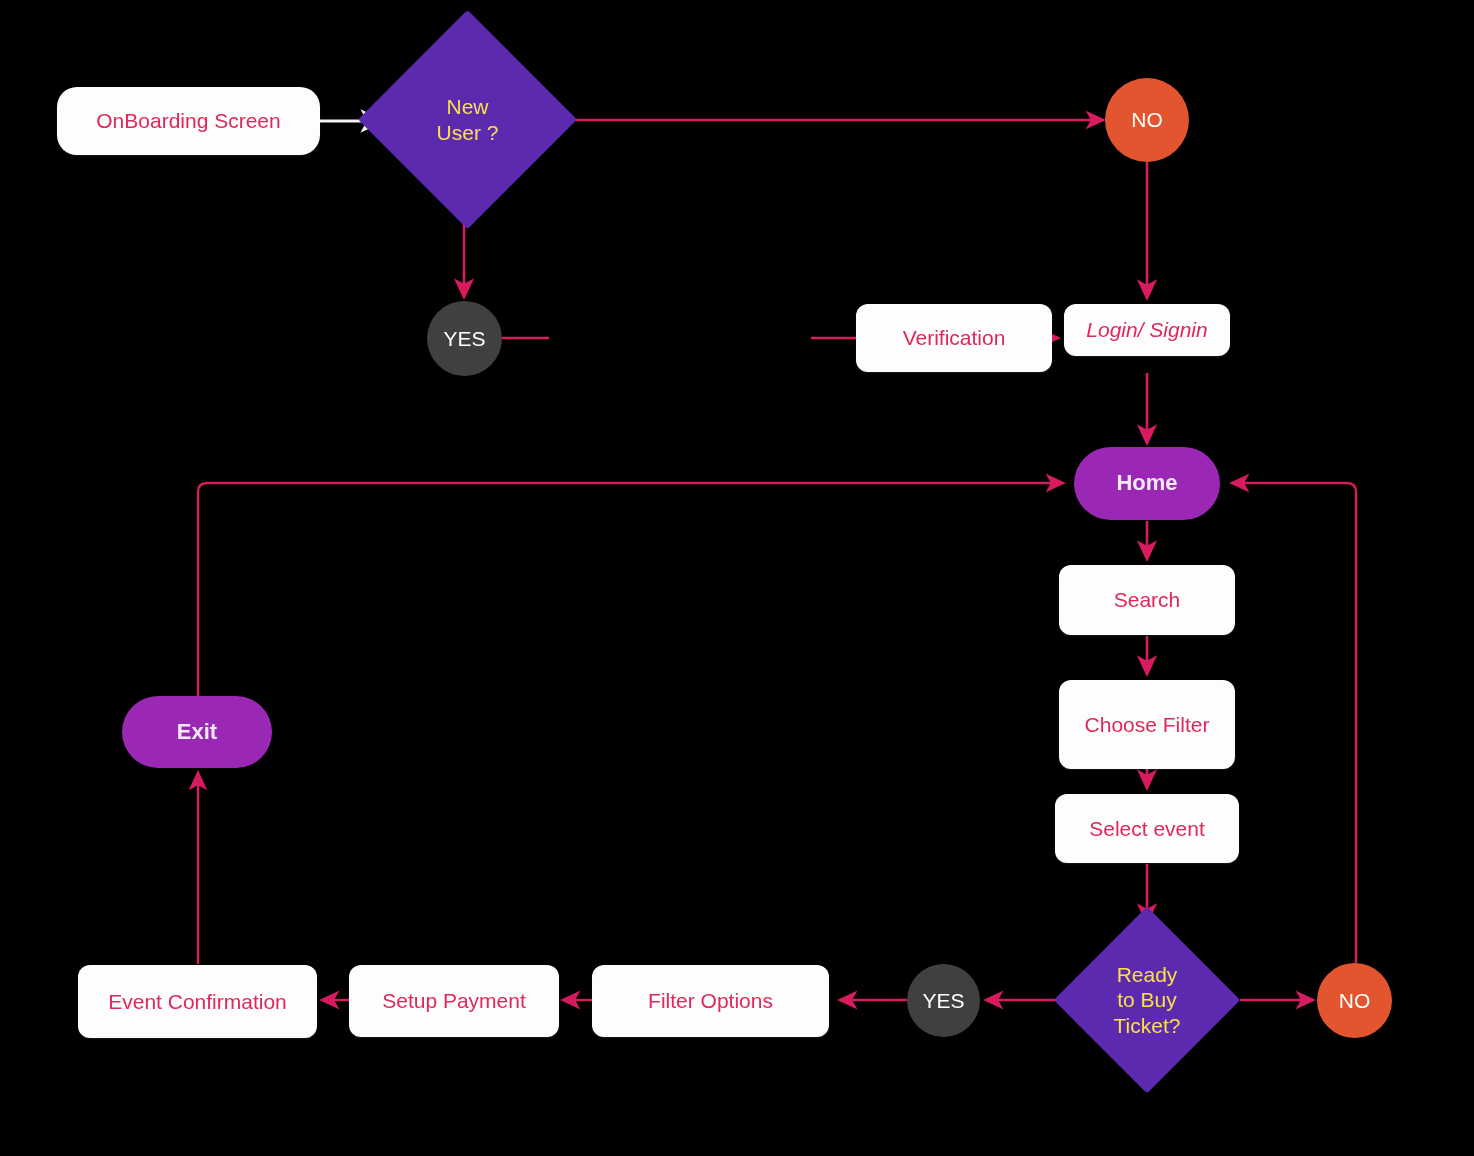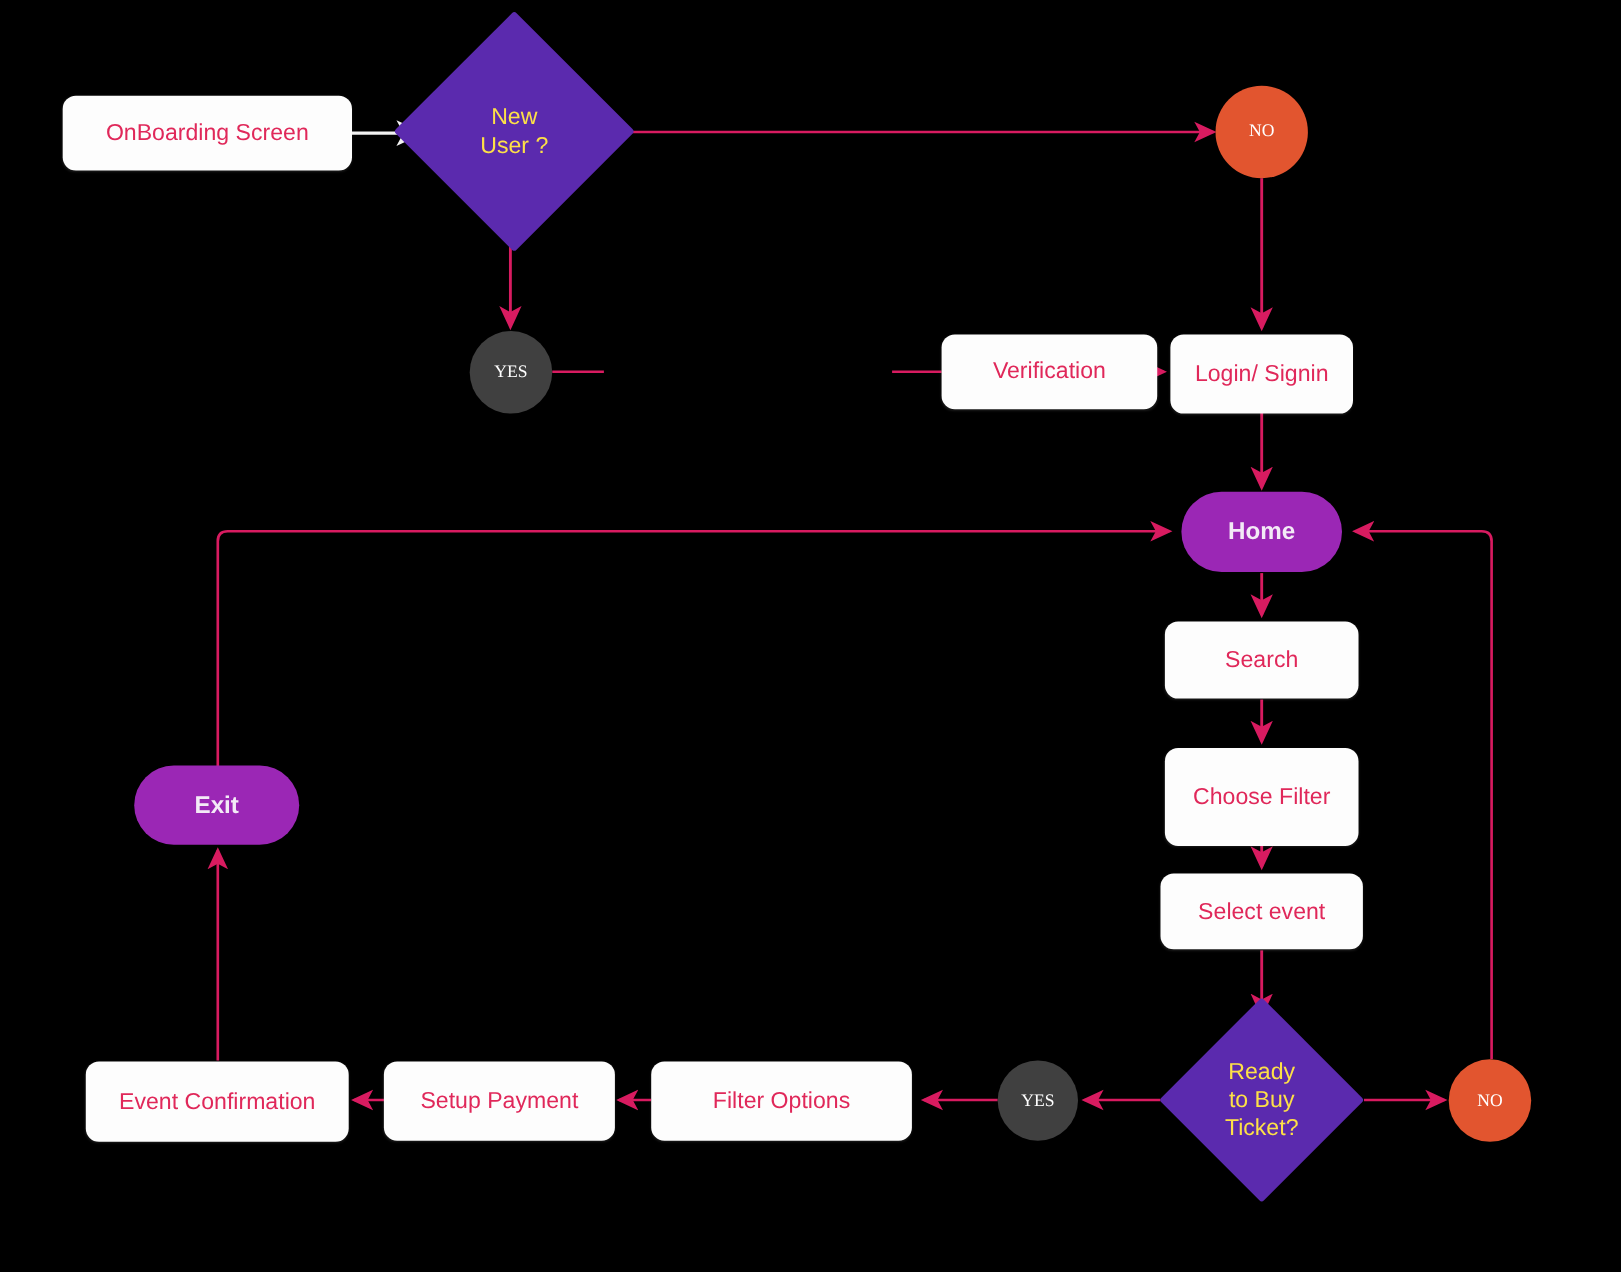--- a/index.html
+++ b/index.html
@@ -63,22 +63,21 @@
   }
   .node-decision .diamond-label {
     position: relative;
     z-index: 2;
     width: 100%;
     white-space: pre-line;
   }
   .node-circle {
     border-radius: 50%;
     color: #ffffff;
-    font-size: 16px;
-    font-family: Liberation Serif, serif;
+    font-size: 21px;
   }
   .circle-no { background: #e2552f; }
   .circle-yes { background: #404040; }
   .node-label { pointer-events: none; }
 </style>
 </head>
 <body>
 
 <div id="canvas">
 
@@ -166,21 +165,21 @@
 
     <g>
       <line x1="198" y1="964" x2="198" y2="773" stroke="#d81b60" stroke-width="2.4" marker-end="url(#arrow-pink)"></line>
     </g>
 
     <g>
       <path d="M198,700 L198,492 Q198,483 207,483 L1063,483" fill="none" stroke="#d81b60" stroke-width="2.4" marker-end="url(#arrow-pink)"></path>
     </g>
   </svg>
 
-  <div class="node node-process" style="left:57px; top:87px; width:263px; height:68px;">
+  <div class="node node-process" style="left:57px; top:87px; width:263px; height:68px;border-radius:20px;">
     <span class="node-label">OnBoarding Screen</span>
   </div>
 
   <div class="node node-decision" style="left:390px; top:42px; width:155px; height:155px;">
     <div class="diamond-shape"></div>
     <span class="diamond-label">New
 User ?</span>
   </div>
 
   <div class="node node-circle circle-no" style="left:1105px; top:78px; width:84px; height:84px;">
@@ -189,21 +188,21 @@
 
   <div class="node node-circle circle-yes" style="left:427px; top:301px; width:75px; height:75px;">
     <span class="node-label">YES</span>
   </div>
 
 
   <div class="node node-process" style="left:856px; top:304px; width:196px; height:68px;">
     <span class="node-label">Verification</span>
   </div>
 
-  <div class="node node-process" style="left:1064px; top:304px; width:166px; height:72px;">
+  <div class="node node-process" style="left:1064px; top:304px; width:166px; height:52px;font-style:italic;">
     <span class="node-label">Login/ Signin</span>
   </div>
 
   <div class="node node-terminator" style="left:1074px; top:447px; width:146px; height:73px;">
     <span class="node-label">Home</span>
   </div>
 
   <div class="node node-process" style="left:1059px; top:565px; width:176px; height:70px;">
     <span class="node-label">Search</span>
   </div>

